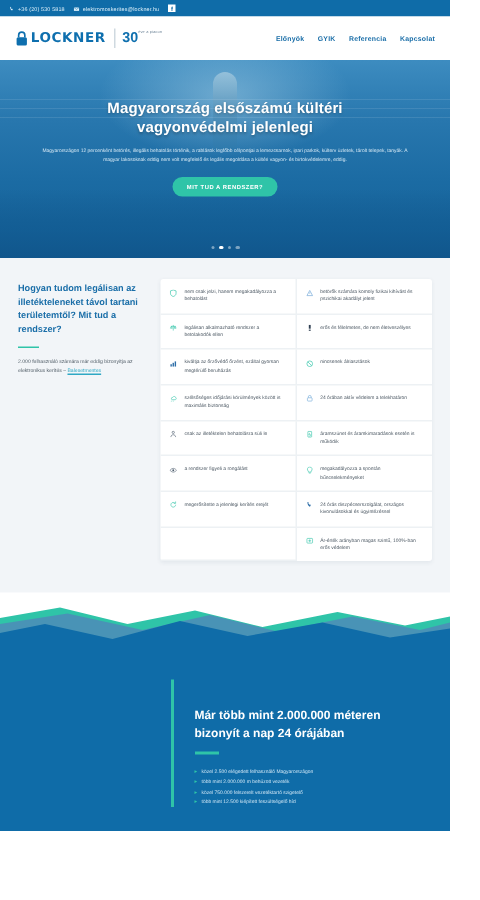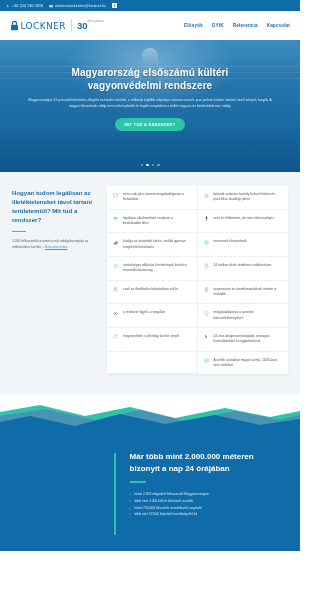--- a/index.html
+++ b/index.html
@@ -27,21 +27,21 @@
 
   
   .header {
     height: 29px; background: #ffffff;
     display: flex; align-items: center; justify-content: space-between;
     padding: 0 10px;
   }
   .logo-wrap { display: flex; align-items: center; gap: 5px; }
   .logo-mark { display: flex; align-items: center; gap: 1.5px; }
   .logo-text {
-    font-size: 9px; font-weight: normal; letter-spacing: .4px;
+    font-size: 9px; font-weight: bold; letter-spacing: .4px;
     color: #0e6fae; font-family: "DejaVu Sans", sans-serif;
   }
   .logo-div { width: 1px; height: 13px; background: #cfd9e0; }
   .logo-30 { display: flex; flex-direction: row; line-height: 1; }
   .logo-30 b { font-size: 9.5px; color: #0e6fae; font-weight: bold; }
   .logo-30 span { font-size: 2.6px; color: #6b8296; letter-spacing: .1px; }
   .nav { display: flex; gap: 9px; }
   .nav a {
     font-size: 4.6px; color: #1a6ea8; text-decoration: none;
     font-weight: bold; letter-spacing: .15px; white-space: nowrap;
@@ -128,21 +128,21 @@
   .wave { position: relative; height: 44px; background: #ffffff; margin-top: -1px; }
   .wave svg { position: absolute; left: 0; bottom: -1px; width: 100%; height: 44px; display: block; }
 
   
   .stats {
     background: #0f6ca8; padding: 12px 14px 16px;
     display: flex; gap: 10px; min-height: 112px;
   }
   .stats-bar { width: 1.6px; background: #2fc4a8; flex: none; margin-top: 2px; }
   .stats-body { flex: 1; padding-left: 4px; }
-  .stats h3 { font-size: 8px; line-height: 1.45; color: #ffffff; font-weight: bold; }
+  .stats h3 { font-size: 8px; line-height: 1.45; color: #ffffff; font-weight: bold; margin-top: 20px; }
   .stats-rule { width: 16px; height: 1.6px; background: #2fc4a8; margin: 7px 0 8px; }
   .stats ul { list-style: none; }
   .stats li {
     font-size: 3.3px; line-height: 1.75; color: #cfe6f5;
     display: flex; gap: 3px; align-items: baseline;
   }
   .stats li .bullet { color: #2fc4a8; font-size: 3.6px; }
 </style>
 </head>
 <body>
@@ -188,21 +188,21 @@
       <a href="#">Kapcsolat</a>
     </div>
   </div>
 
   <div class="hero">
     <div class="hero-photo"></div>
     <div class="hero-lines"></div>
     <div class="hero-inner">
       <h1>
         <span>Magyarország elsőszámú kültéri</span><br>
-        <span>vagyonvédelmi rendszere</span>
+        <span>vagyonvédelmi jelenlegi</span>
       </h1>
       <p>Magyarországon 12 percenként betörés, illegális behatolás történik, a rablások legfőbb célpontjai a lemezcsarnok, ipari parkok, külterv üzletek, tárolt telepek, tanyák. A magyar lakosoknak eddig nem volt megfelelő és legális megoldása a kültéri vagyon- és birtokvédelemre, eddig.</p>
       <button class="hero-cta">MIT TUD A RENDSZER?</button>
     </div>
     <div class="hero-dots">
       <i></i>
       <i class="on"></i>
       <i></i>
       <i></i>
     </div>

